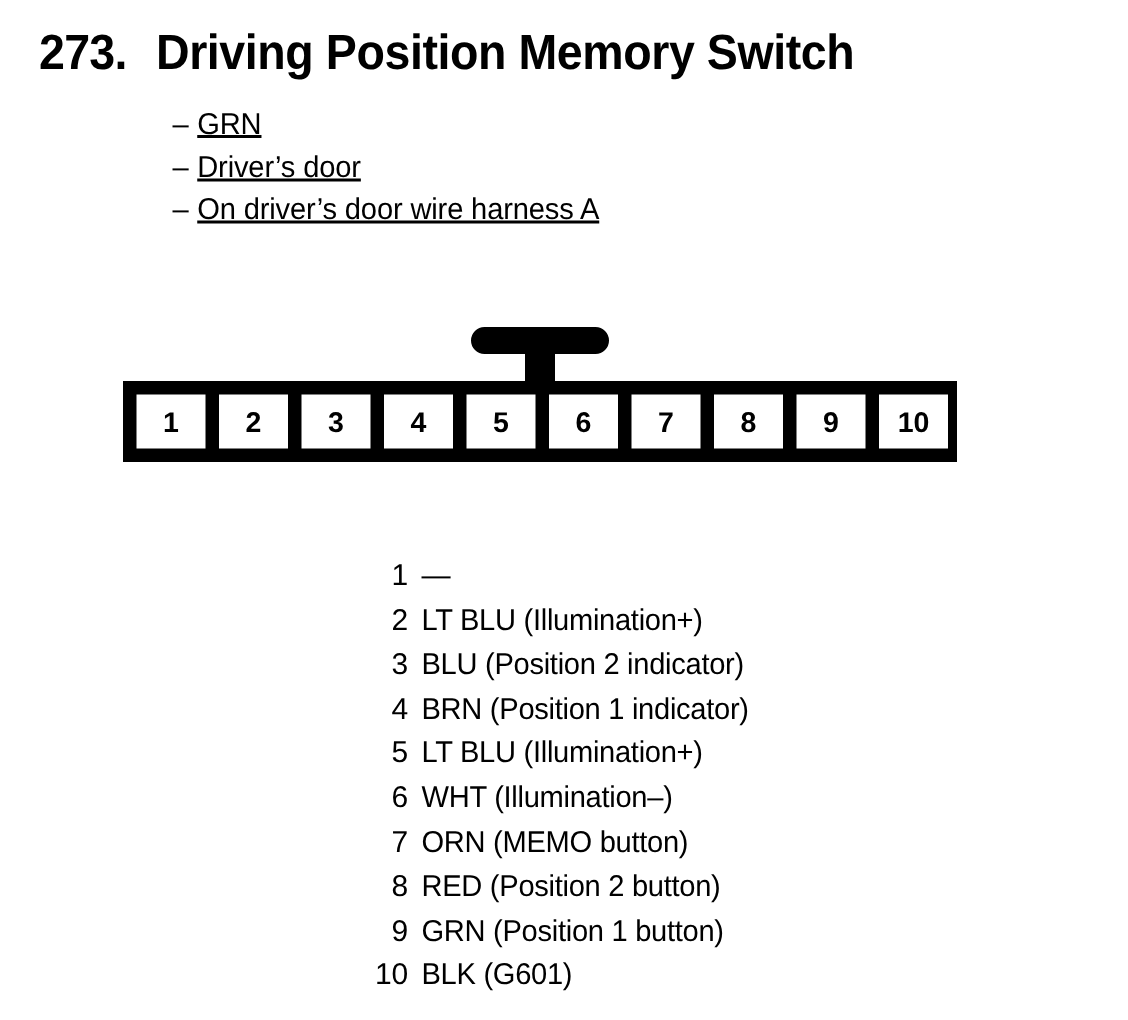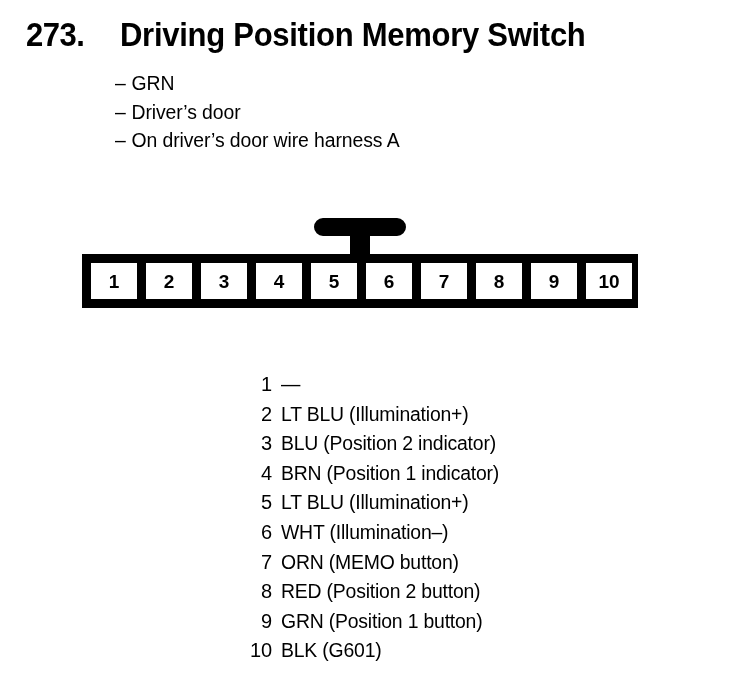--- a/index.html
+++ b/index.html
@@ -18,21 +18,20 @@
   }
 
   
   .title-row {
     position: absolute;
     left: 26px;
     top: 16px;
     display: flex;
     align-items: baseline;
     white-space: nowrap;
-    gap: 16px;
   }
   .title-num {
     font-size: 33px;
     font-weight: bold;
     letter-spacing: -0.5px;
     transform: scaleX(0.94);
     transform-origin: left center;
   }
   .title-text {
     font-size: 33px;
@@ -41,20 +40,21 @@
     letter-spacing: -0.3px;
     transform: scaleX(0.94);
     transform-origin: left center;
   }
 
   
   .notes {
     position: absolute;
     left: 115px;
     top: 69px;
+    text-decoration: underline;
   }
   .note-line {
     font-size: 20px;
     line-height: 28.5px;
     white-space: nowrap;
     letter-spacing: -0.1px;
     transform: scaleX(0.97);
     transform-origin: left center;
   }
   .note-dash {

